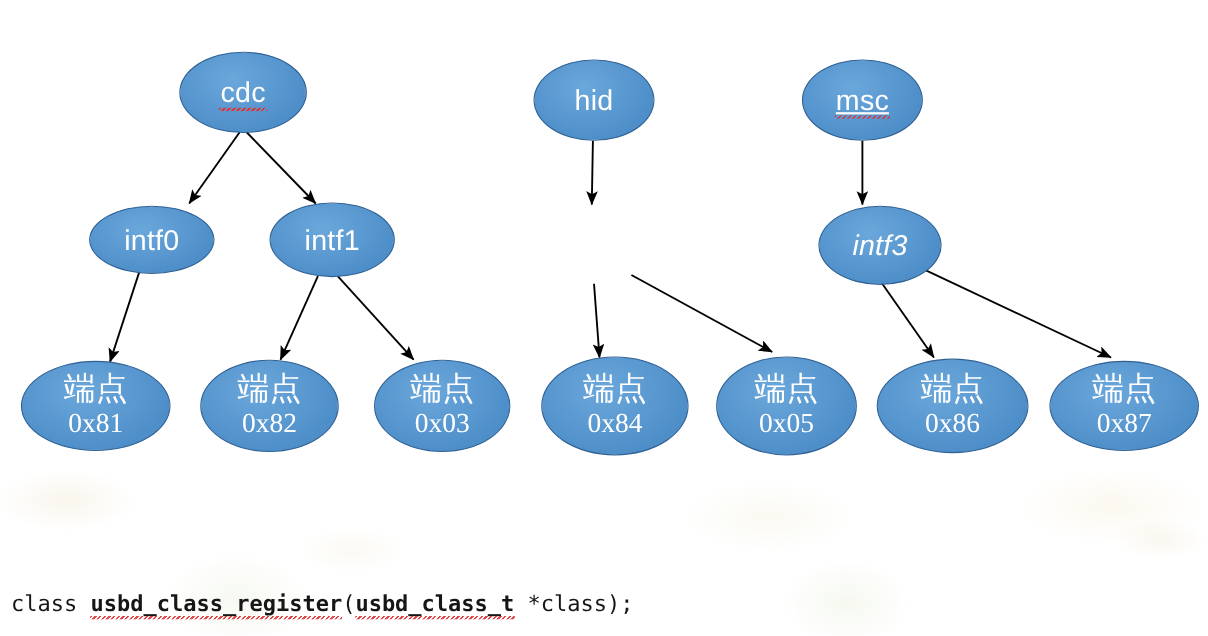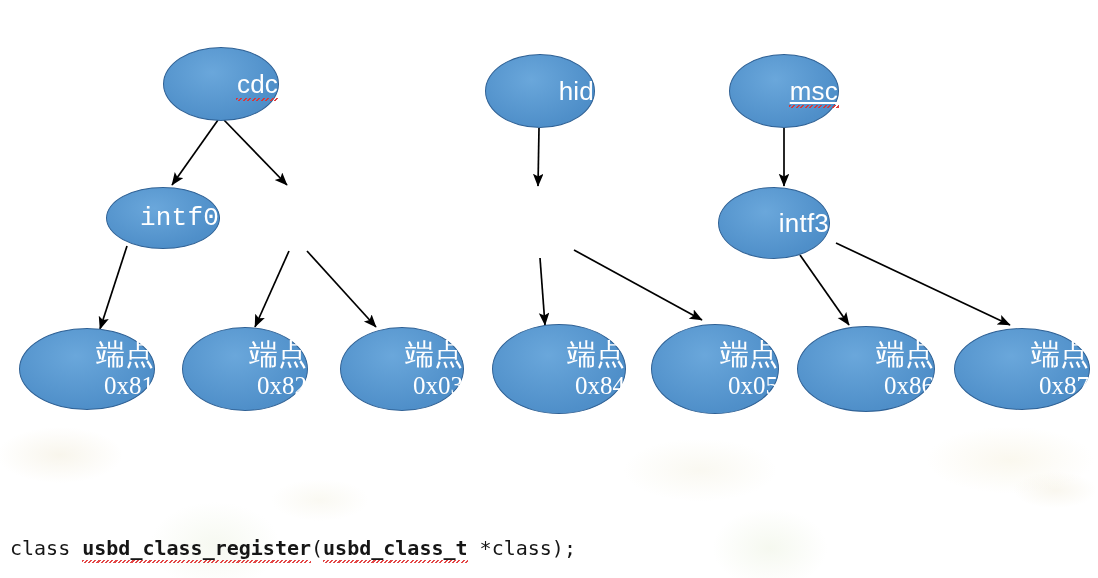--- a/index.html
+++ b/index.html
@@ -42,21 +42,21 @@
   }
   .node {
     position: absolute;
     z-index: 3;
     border-radius: 50%;
     background: radial-gradient(ellipse at 42% 34%, #6aa7db 0%, #4f8fc9 70%, #4b8ac2 100%);
     border: 1.4px solid #2f6195;
     box-sizing: border-box;
     display: flex;
     flex-direction: column;
-    align-items: flex-end;
+    align-items: center;
     justify-content: center;
     color: #ffffff;
     text-align: center;
     line-height: 1.08;
     user-select: none;
   }
   .node-label {
     font-size: 25px;
     letter-spacing: .2px;
     white-space: nowrap;
@@ -171,24 +171,27 @@
   <div class="node cls" style="left: 729px; top: 54px; width: 110px; height: 74px;">
     <span class="node-label">
       <span class="spell underlined">msc</span>
     </span>
   </div>
 
   <div class="node cls" style="left: 485px; top: 54px; width: 110px; height: 74px;">
     <span class="node-label">hid</span>
   </div>
 
-  <div class="node intf" style="left: 106px; top: 187px; width: 114px; height: 62px; font-family: Liberation Mono, monospace;">
+  <div class="node intf" style="left: 81px; top: 187px; width: 114px; height: 62px;">
     <span class="node-label">intf0</span>
   </div>
-  <div class="node intf" style="left: 718px; top: 187px; width: 112px; height: 72px;">
+  <div class="node intf" style="left: 245px; top: 184px; width: 114px; height: 68px;">
+    <span class="node-label">intf1</span>
+  </div>
+  <div class="node intf" style="left: 744px; top: 187px; width: 112px; height: 72px; font-style: italic;">
     <span class="node-label">intf3</span>
   </div>
 
   <div class="node ep" style="left: 19px; top: 328px; width: 136px; height: 82px;">
     <span class="node-label-cn">端点</span>
     <span class="node-label-hex">0x81</span>
   </div>
   <div class="node ep" style="left: 182px; top: 327px; width: 126px; height: 84px;">
     <span class="node-label-cn">端点</span>
     <span class="node-label-hex">0x82</span>

